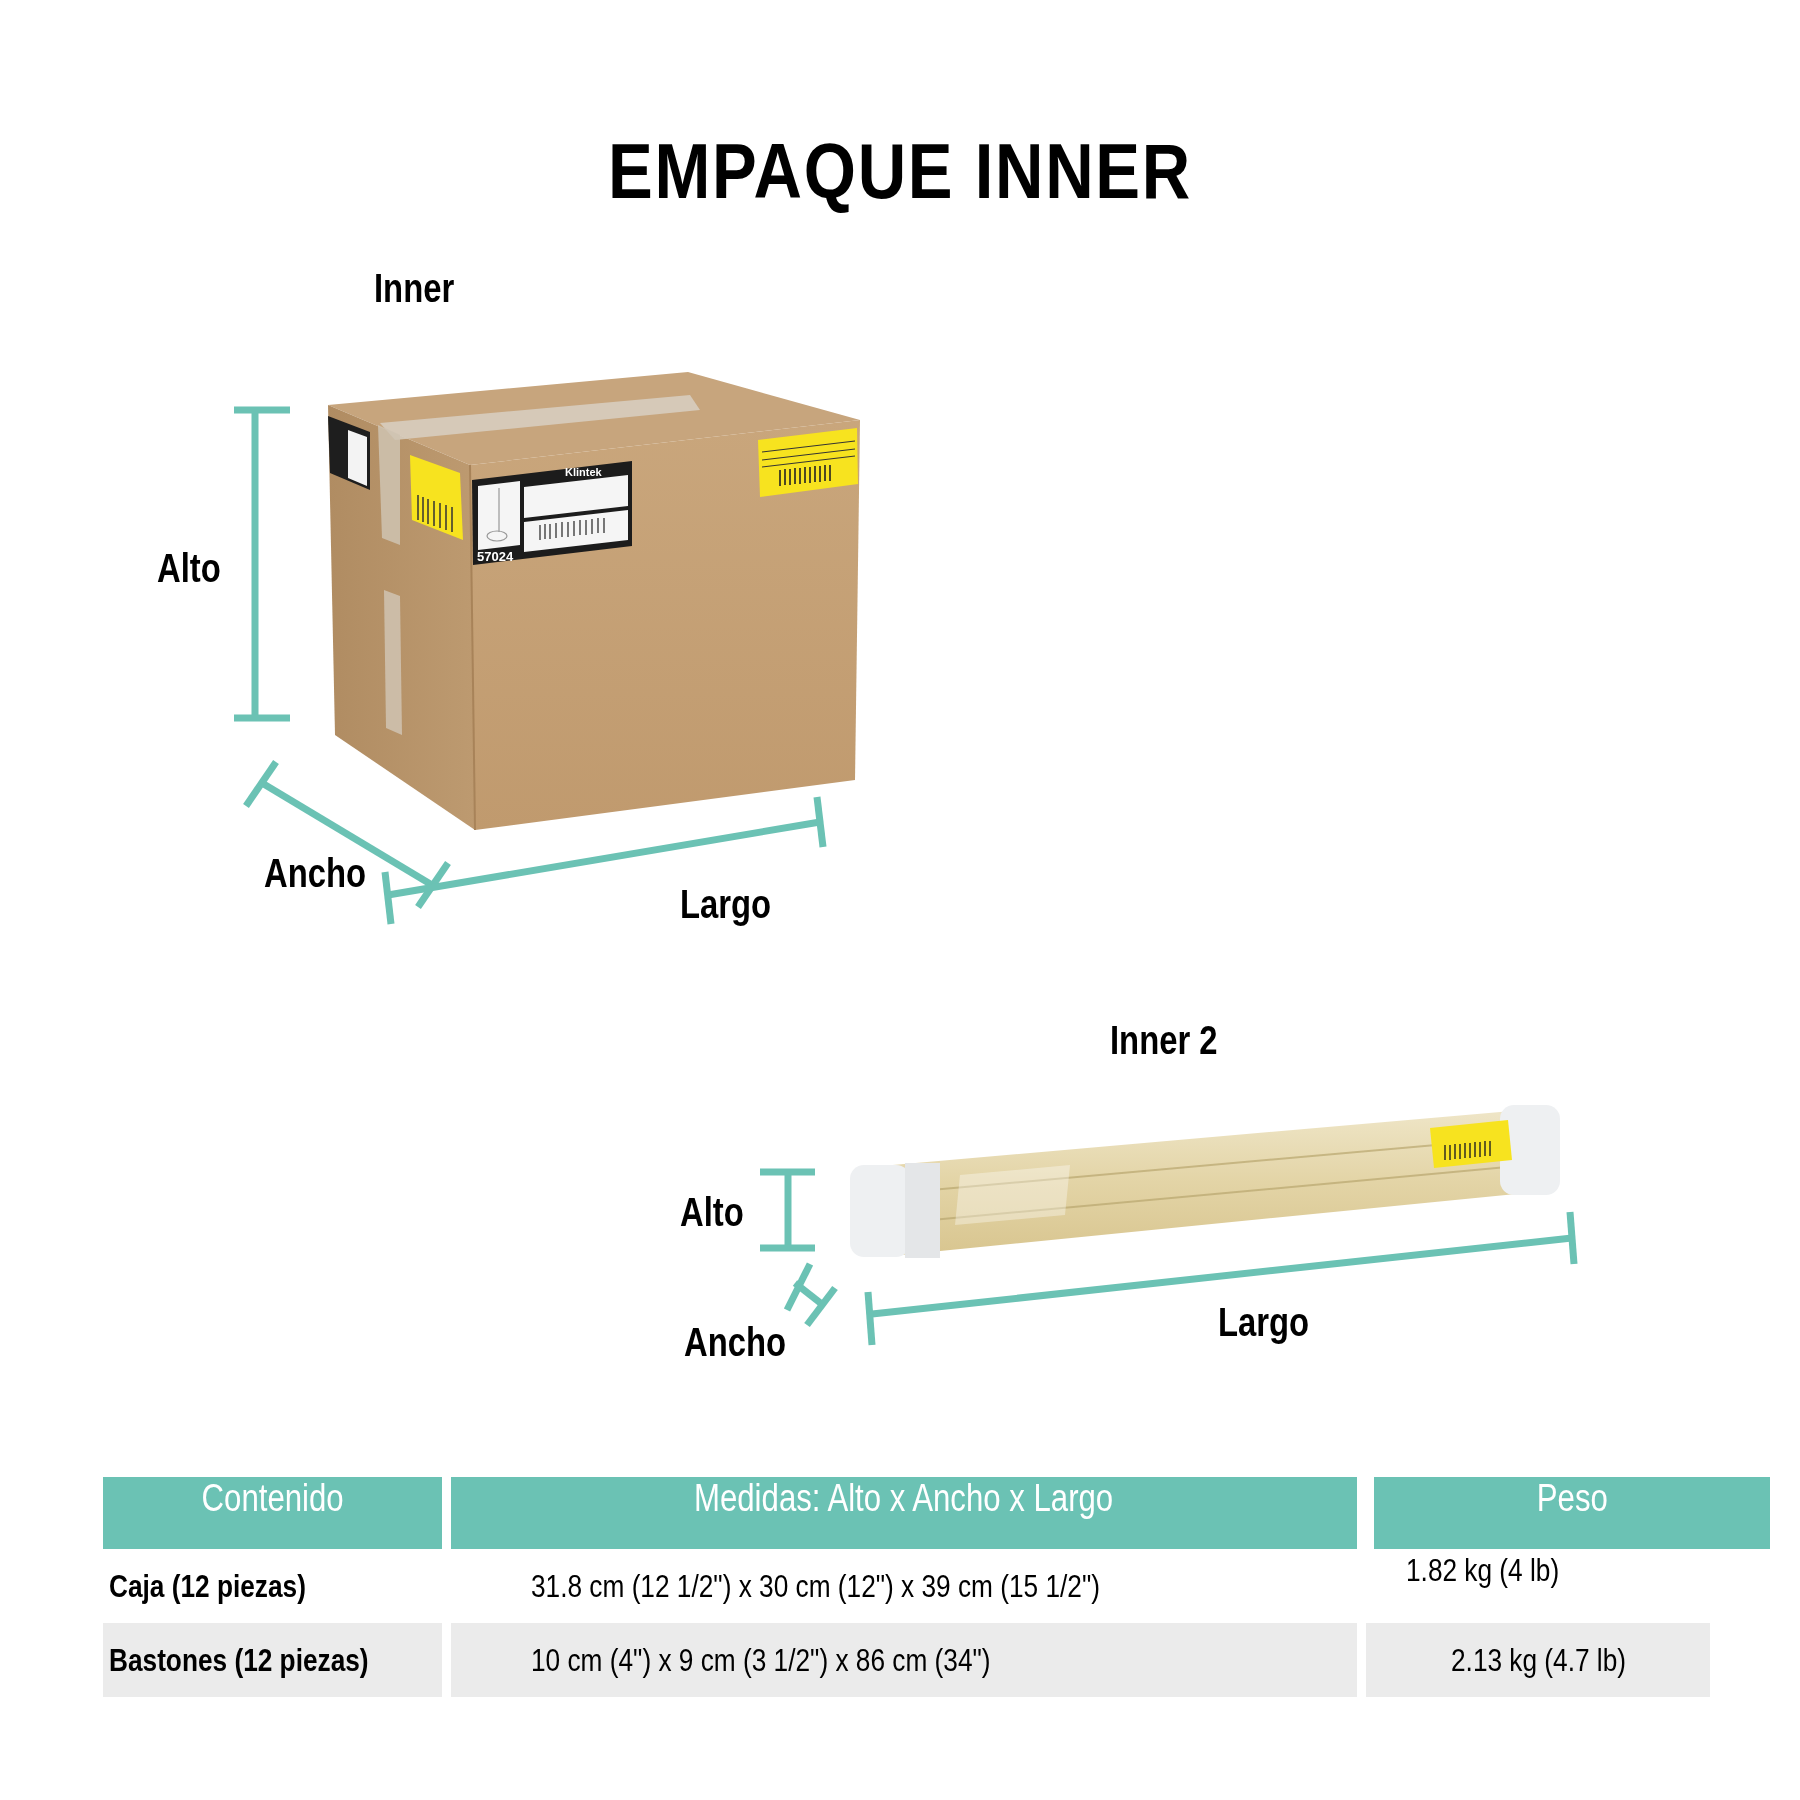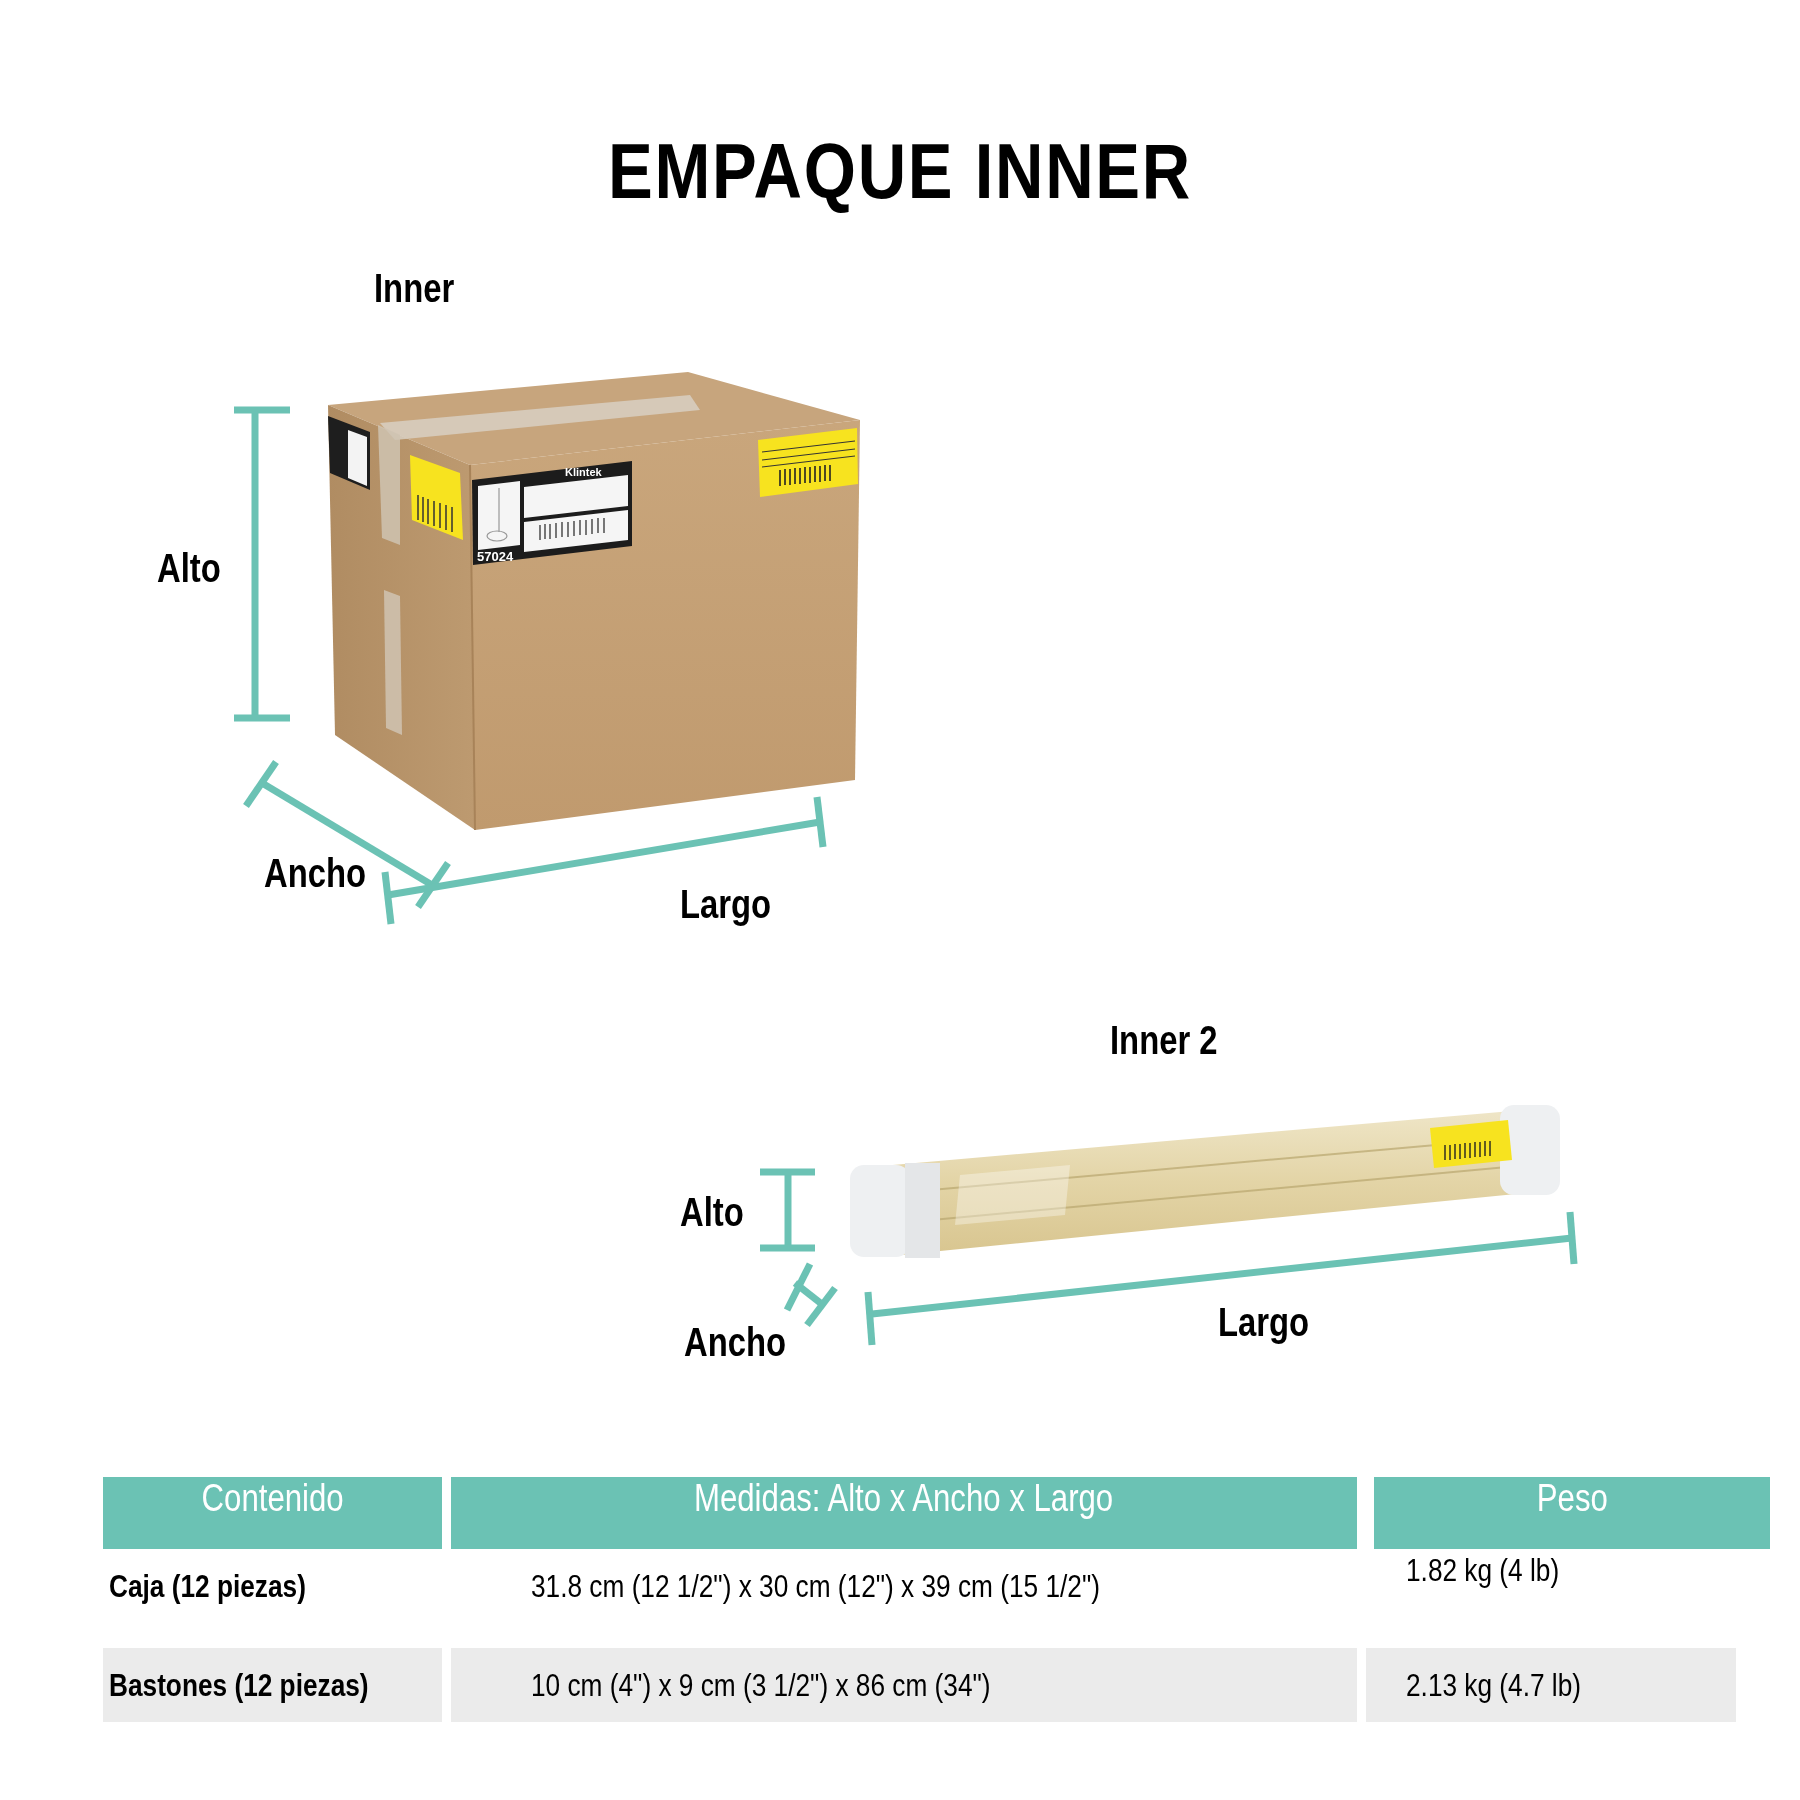--- a/index.html
+++ b/index.html
@@ -10,21 +10,21 @@
            letter-spacing:2px; transform:scaleX(0.86); transform-origin:50% 50%; line-height:1; }
   .lbl { font-weight:700; font-size:40px; line-height:1; transform:scaleX(0.82); transform-origin:0 50%; white-space:nowrap; }
   svg.overlay { position:absolute; left:0; top:0; width:1800px; height:1800px; }
   
   .tbl { position:absolute; left:103px; top:1477px; width:1593px; }
   .hdr { position:absolute; top:0; height:72px; background:#6bc2b4; color:#fff; font-size:38px;
          display:flex; justify-content:center; }
   .hdr span { display:inline-block; transform:scaleX(0.82); white-space:nowrap; }
   .cell { position:absolute; height:74px; display:flex; align-items:center; font-size:32px; white-space:nowrap; }
   .cell span { display:inline-block; transform:scaleX(0.82); transform-origin:0 50%; }
-  .grey { background:#ebebeb;margin-top:25px; }
+  .grey { background:#ebebeb; }
   .bold { font-weight:700; }
 </style>
 </head>
 <body>
 
 <div class="abs title">EMPAQUE INNER</div>
 
 <div class="abs lbl" style="left:374px; top:268px;">Inner</div>
 <div class="abs lbl" style="left:157px; top:548px;">Alto</div>
 <div class="abs lbl" style="left:264px; top:853px;">Ancho</div>
@@ -211,16 +211,16 @@
   <div class="cell" style="left:1263px; top:56px; width:330px; padding-left:40px; box-sizing:border-box;">
     <span>1.82 kg (4 lb)</span>
   </div>
 
   <div class="cell bold grey" style="left:0; top:146px; width:339px; padding-left:6px; box-sizing:border-box;">
     <span>Bastones (12 piezas)</span>
   </div>
   <div class="cell grey" style="left:348px; top:146px; width:906px; padding-left:80px; box-sizing:border-box;">
     <span>10 cm (4") x 9 cm (3 1/2") x 86 cm (34")</span>
   </div>
-  <div class="cell grey" style="left:1263px; top:146px; width:370px; padding-left:40px; box-sizing:border-box;">
+  <div class="cell grey" style="left:1263px; top:146px; width:344px; padding-left:40px; box-sizing:border-box;justify-content:center;">
     <span>2.13 kg (4.7 lb)</span>
   </div>
 </div>
 
 </body></html>

